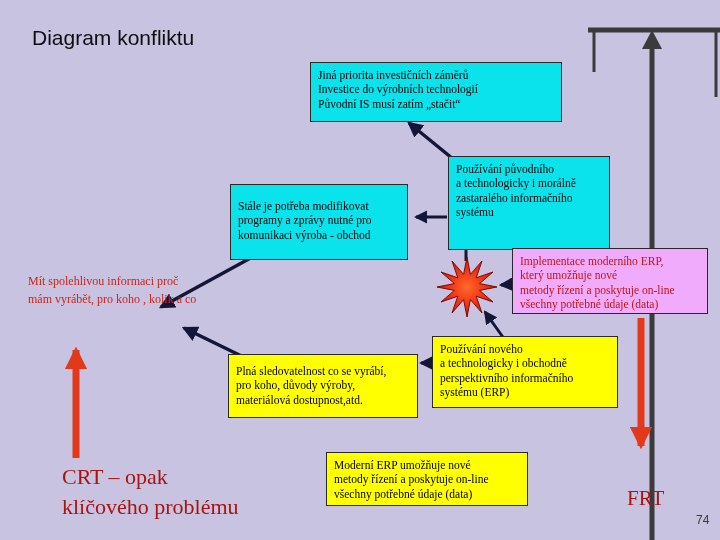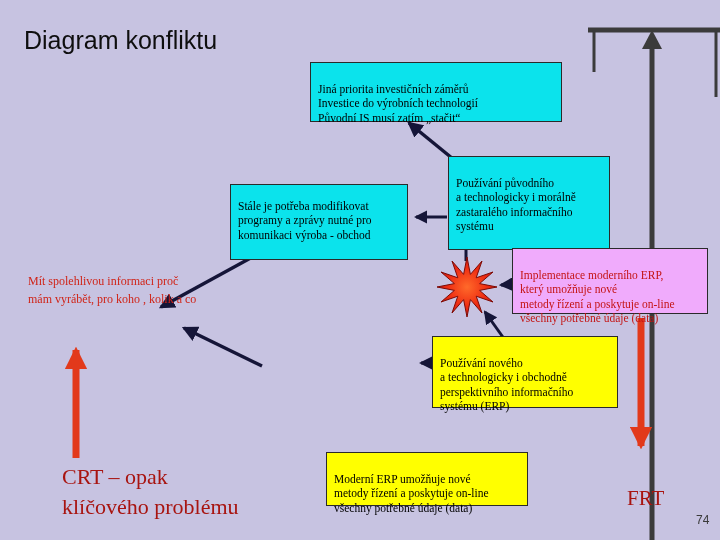--- a/index.html
+++ b/index.html
@@ -3,27 +3,27 @@
 <meta charset="utf-8">
 <style>
   html,body { margin:0; padding:0; background:#888; }
   .slide {
     position:relative; width:720px; height:540px; overflow:hidden;
     background:#c7c3e1;
     font-family:"Liberation Serif", serif;
   }
   .overlay { position:absolute; left:0; top:0; }
   .title {
-    position:absolute; left:24px; top:26px;
+    position:absolute; left:32px; top:26px;
     font-family:"Liberation Sans", sans-serif;
-    font-size:25px; color:#0e0e0e; white-space:pre-line;
+    font-size:21px; color:#0e0e0e; white-space:pre-line;
   }
   .box {
     position:absolute; box-sizing:border-box;
-    border:1px solid #2a2a2a; padding:19px 7px;
+    border:1px solid #2a2a2a; padding:5px 7px;
     font-size:11.5px; line-height:1.25; color:#000;
     white-space:pre-line;
   }
   .cyan { background:#0be3ec; }
   .yellow { background:#ffff00; }
   .pink { background:#f0abfc; color:#c41414; }
   .objective {
     position:absolute; left:28px; top:272px; width:260px;
     font-size:12px; line-height:1.5; color:#d02418; white-space:pre-line;
   }
@@ -95,20 +95,23 @@
   <div class="box cyan" style="left:448px; top:156px; width:162px; height:94px;">Používání původního
 a technologicky i morálně
 zastaralého informačního
 systému</div>
 
   <div class="box pink" style="left:512px; top:248px; width:196px; height:66px;">Implementace moderního  ERP,
 který umožňuje nové
 metody řízení a poskytuje on-line
 všechny potřebné údaje (data)</div>
 
+  <div class="box yellow" style="left:228px; top:354px; width:190px; height:64px; padding-top:9px;">Plná sledovatelnost co se vyrábí,
+pro koho, důvody výroby,
+materiálová dostupnost,atd.</div>
 
   <div class="box yellow" style="left:432px; top:336px; width:186px; height:72px;">Používání nového
 a technologicky i obchodně
 perspektivního informačního
 systému (ERP)</div>
 
   <div class="box yellow" style="left:326px; top:452px; width:202px; height:54px;">Moderní  ERP umožňuje nové
 metody řízení a poskytuje on-line
 všechny potřebné údaje (data)</div>
 

